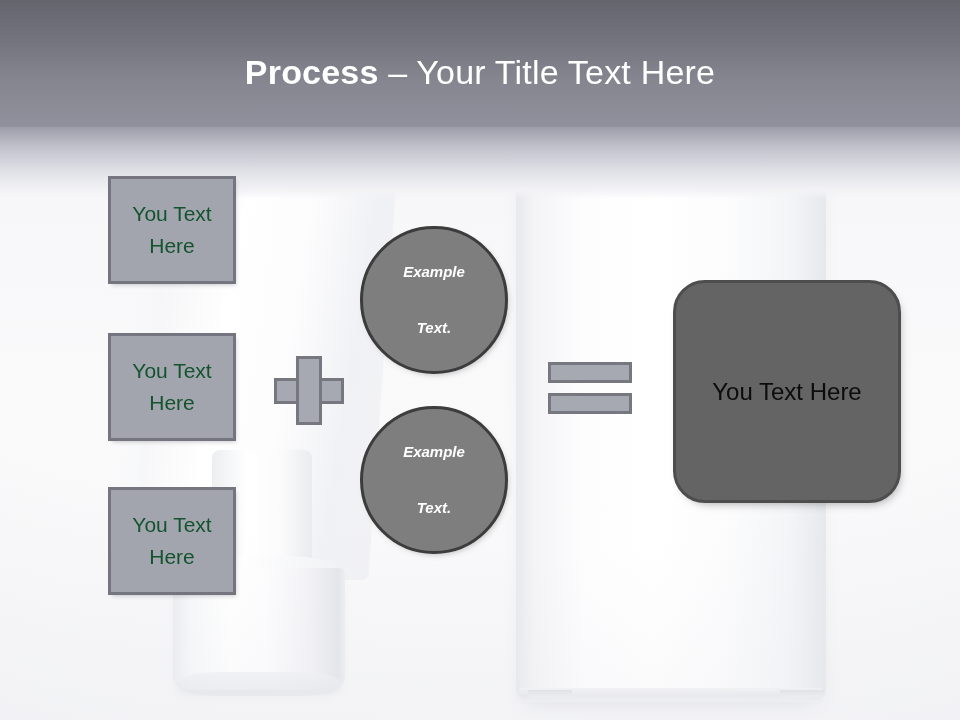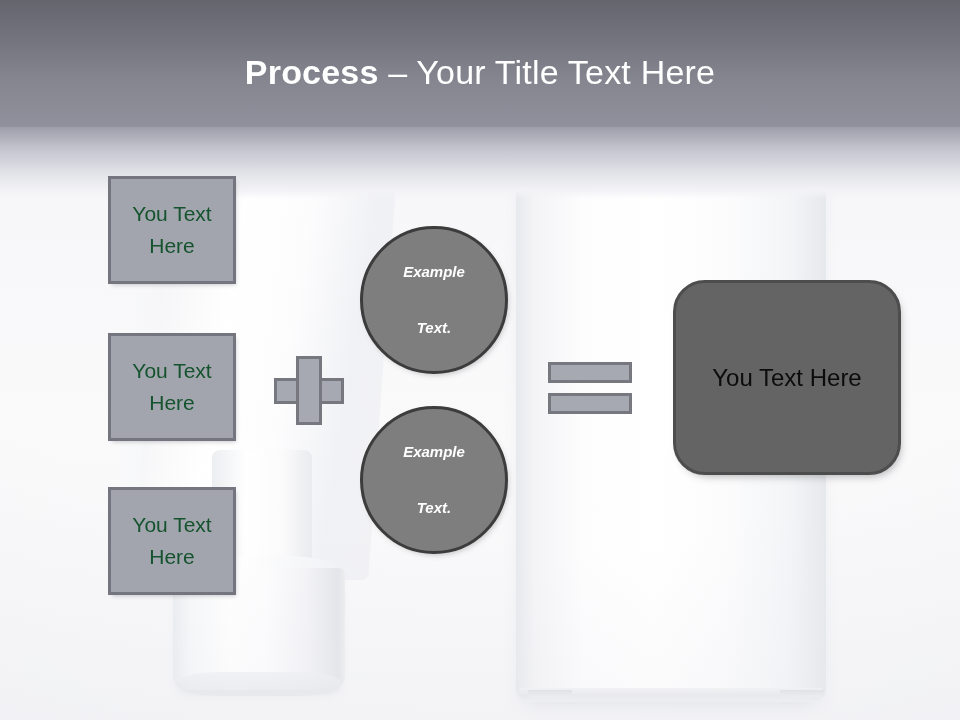--- a/index.html
+++ b/index.html
@@ -249,21 +249,21 @@
   }
   .eq-top { top: 0; }
   .eq-bottom { top: 31px; }
 
   
   .result-box {
     position: absolute;
     left: 673px;
     top: 280px;
     width: 228px;
-    height: 195px;
+    height: 223px;
     background: #646464;
     border: 3px solid #4d4d4d;
     border-radius: 32px;
     box-sizing: border-box;
     display: flex;
     align-items: center;
     justify-content: center;
     color: #0c0c0c;
     font-size: 24px;
     text-align: center;

